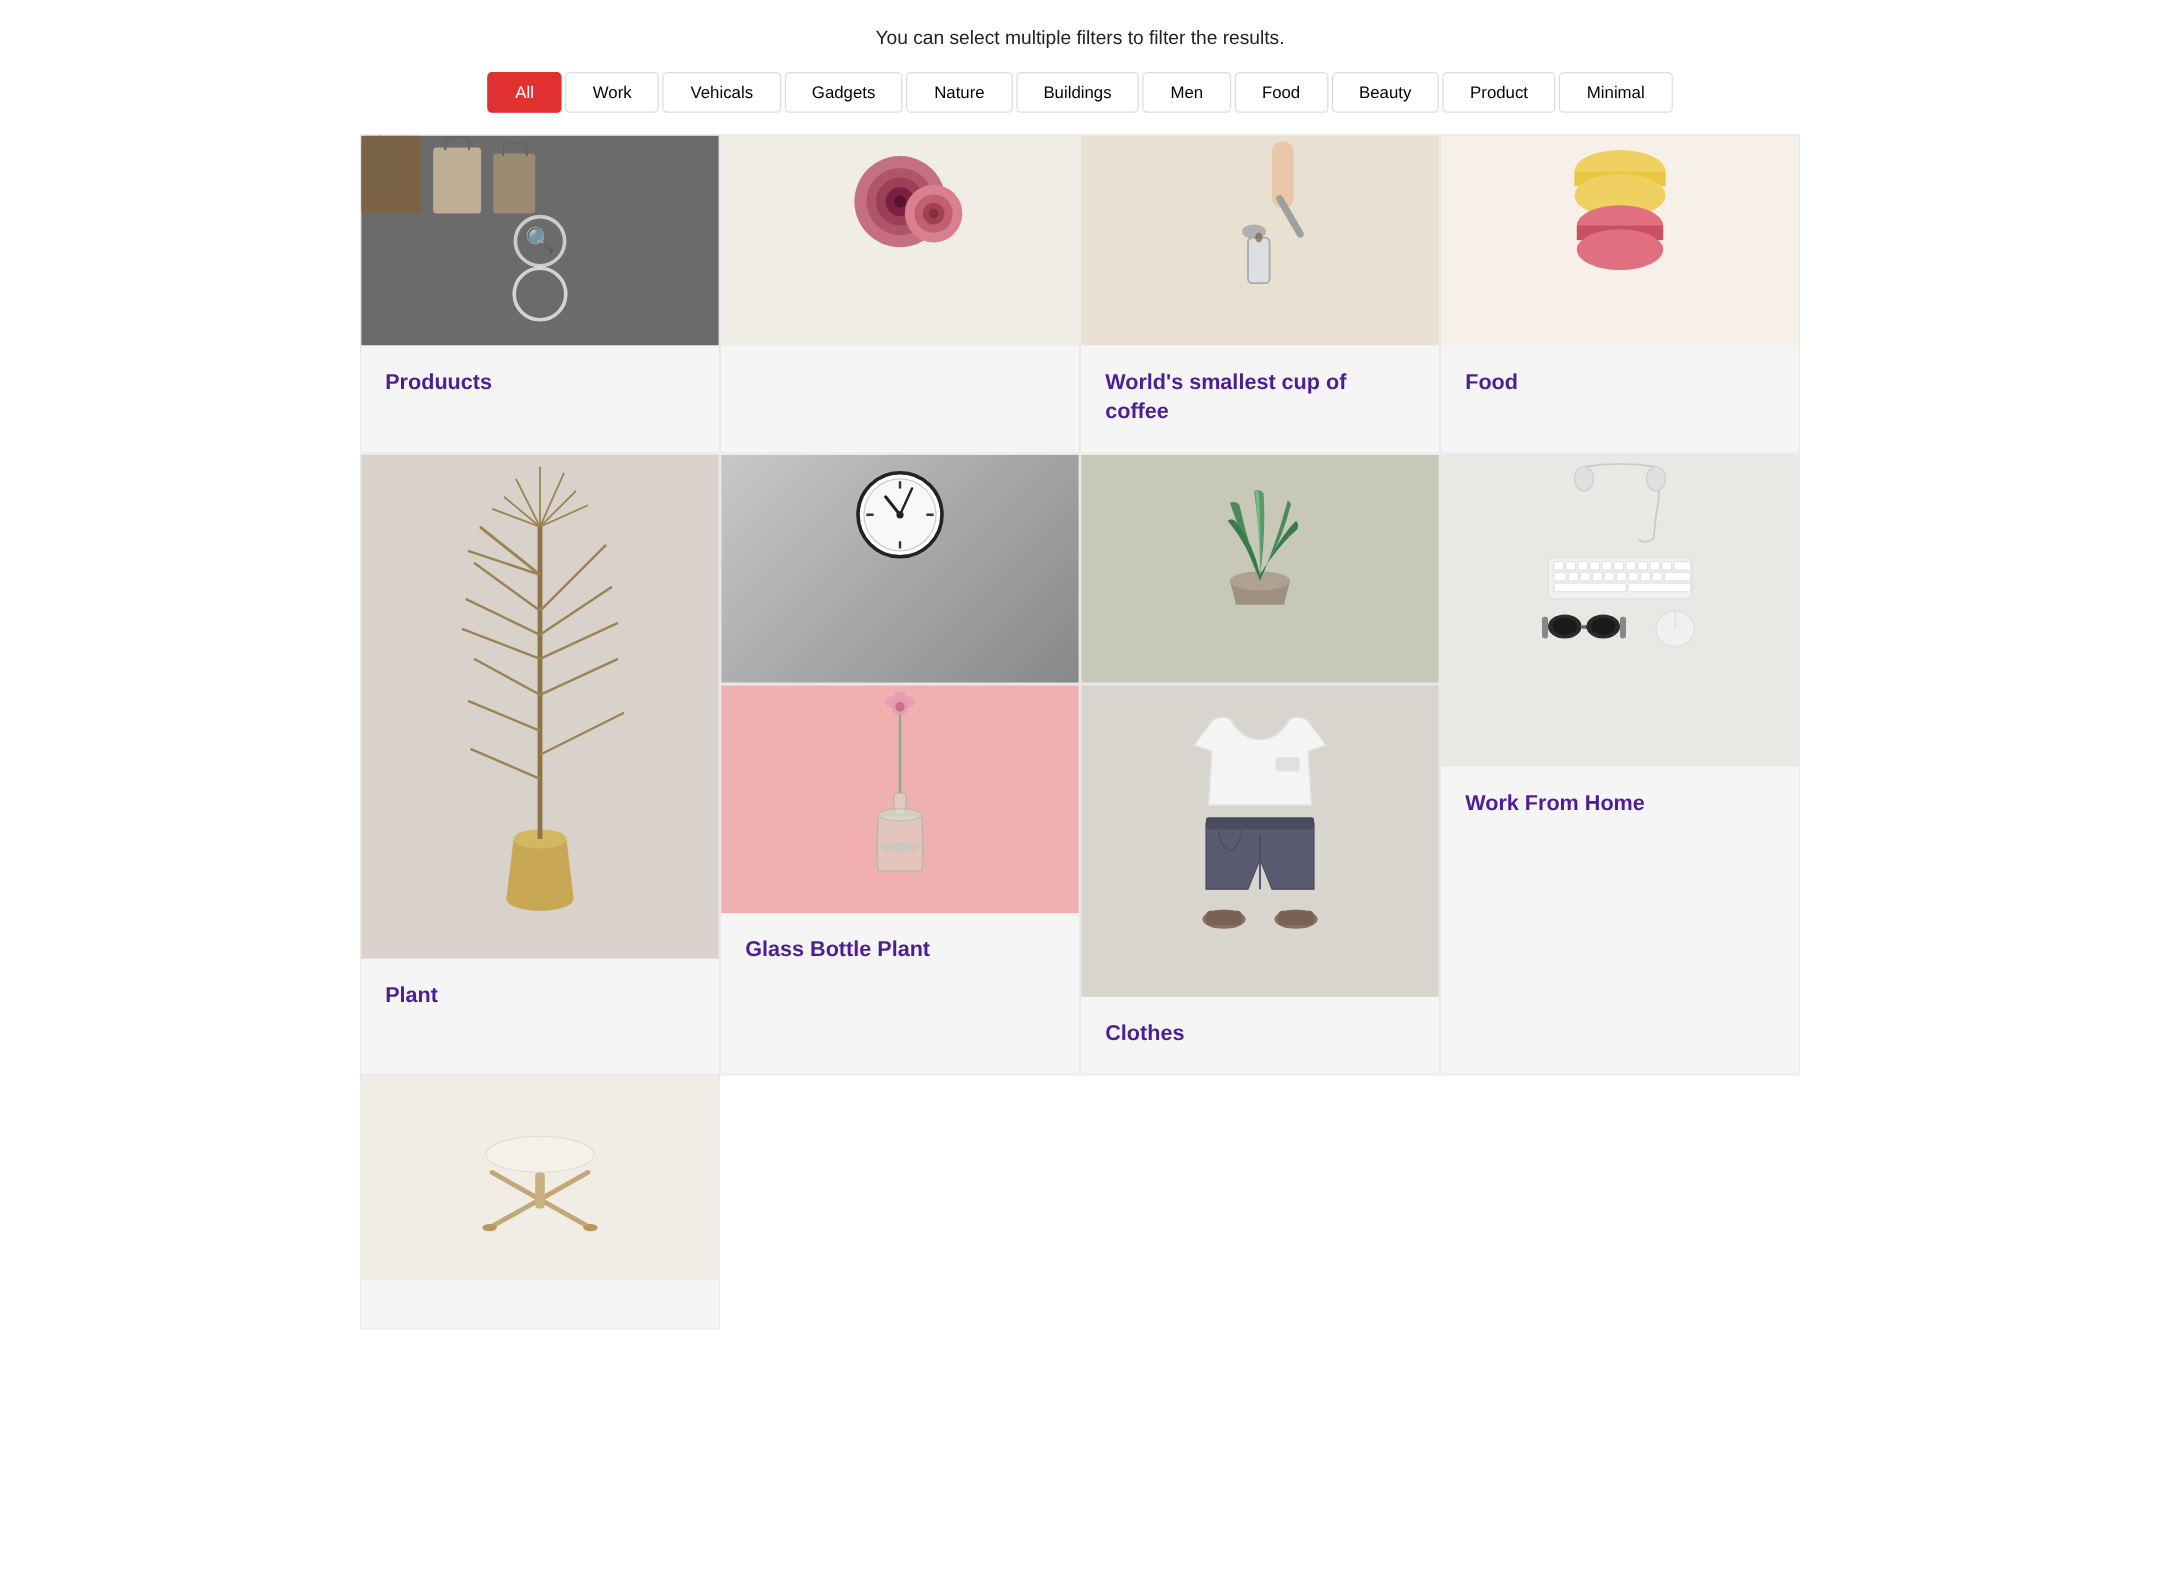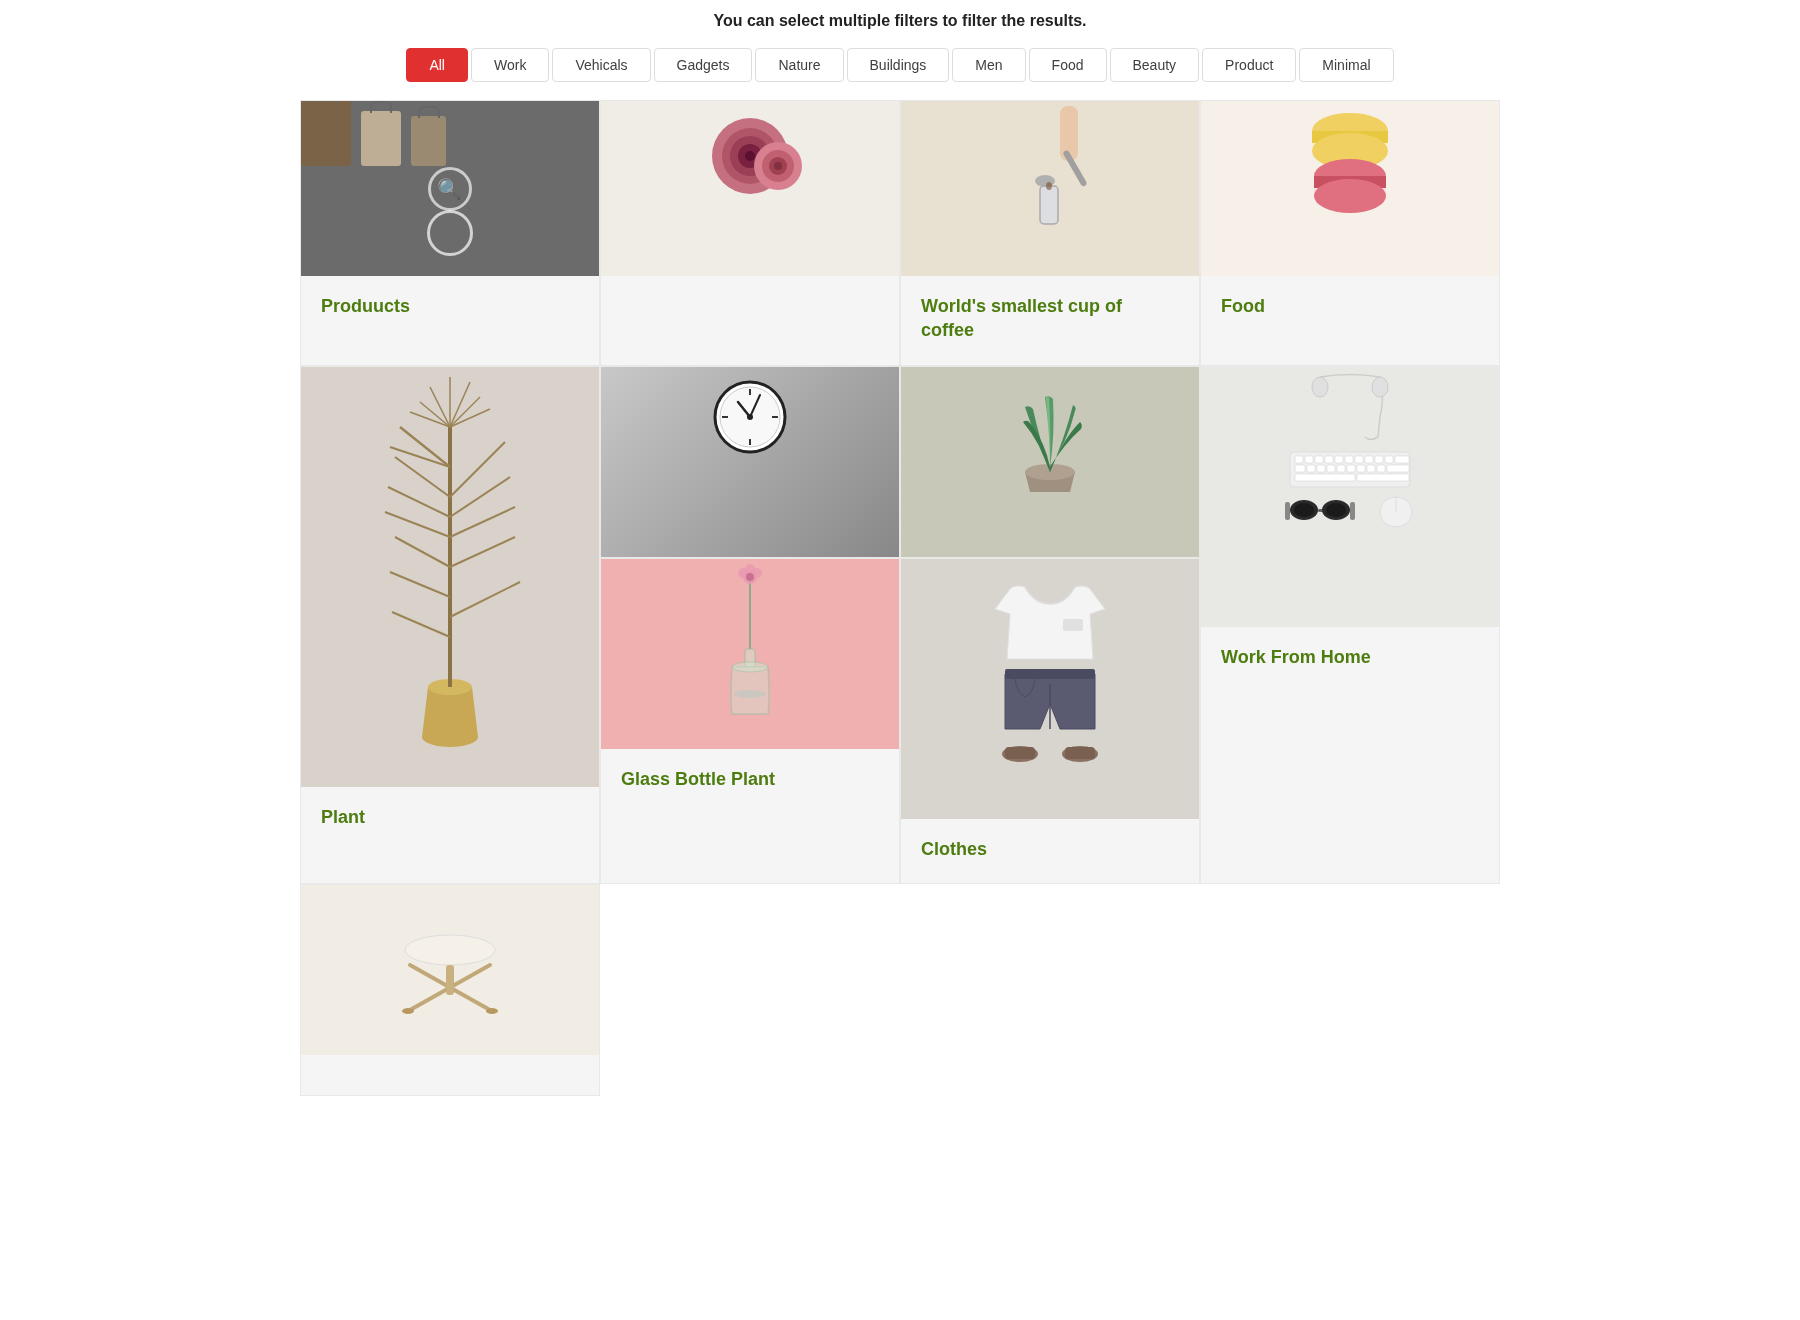--- a/index.html
+++ b/index.html
@@ -3,40 +3,40 @@
   <meta charset="utf-8">
   <style>
     * { box-sizing: border-box; margin: 0; padding: 0; }
     body {
       font-family: -apple-system, BlinkMacSystemFont, 'Segoe UI', sans-serif;
       background: #fff;
       color: #111;
     }
     .page-header {
       text-align: center;
-      padding: 12px 20px 18px;
+      padding: 24px 20px 18px;
       font-size: 16px;
-      font-weight: 700;
+      font-weight: 400;
       color: #222;
     }
     .filter-bar {
       display: flex;
       justify-content: center;
       flex-wrap: wrap;
       gap: 3px;
       padding: 0 20px 18px;
     }
     .filter-btn {
       padding: 8px 22px;
       border: 1.5px solid #ddd;
       background: #fff;
       border-radius: 4px;
       font-size: 14px;
       cursor: pointer;
-      color: #404040;
+      color: #000000;
       transition: background 0.15s;
     }
     .filter-btn.active {
       background: #e03030;
       color: #fff;
       border-color: #e03030;
     }
     .grid-container {
       display: grid;
       grid-template-columns: repeat(4, 1fr);
@@ -63,21 +63,21 @@
       display: block;
     }
     .grid-item .label-area {
       padding: 18px 20px 22px;
       background: #f5f5f5;
       flex: 1;
     }
     .grid-item .label-area .item-title {
       font-size: 18px;
       font-weight: 700;
-      color: #4d7c0f;
+      color: #4c1d95;
       line-height: 1.35;
     }
 
     
     .img-placeholder {
       width: 100%;
       display: flex;
       align-items: center;
       justify-content: center;
       position: relative;

